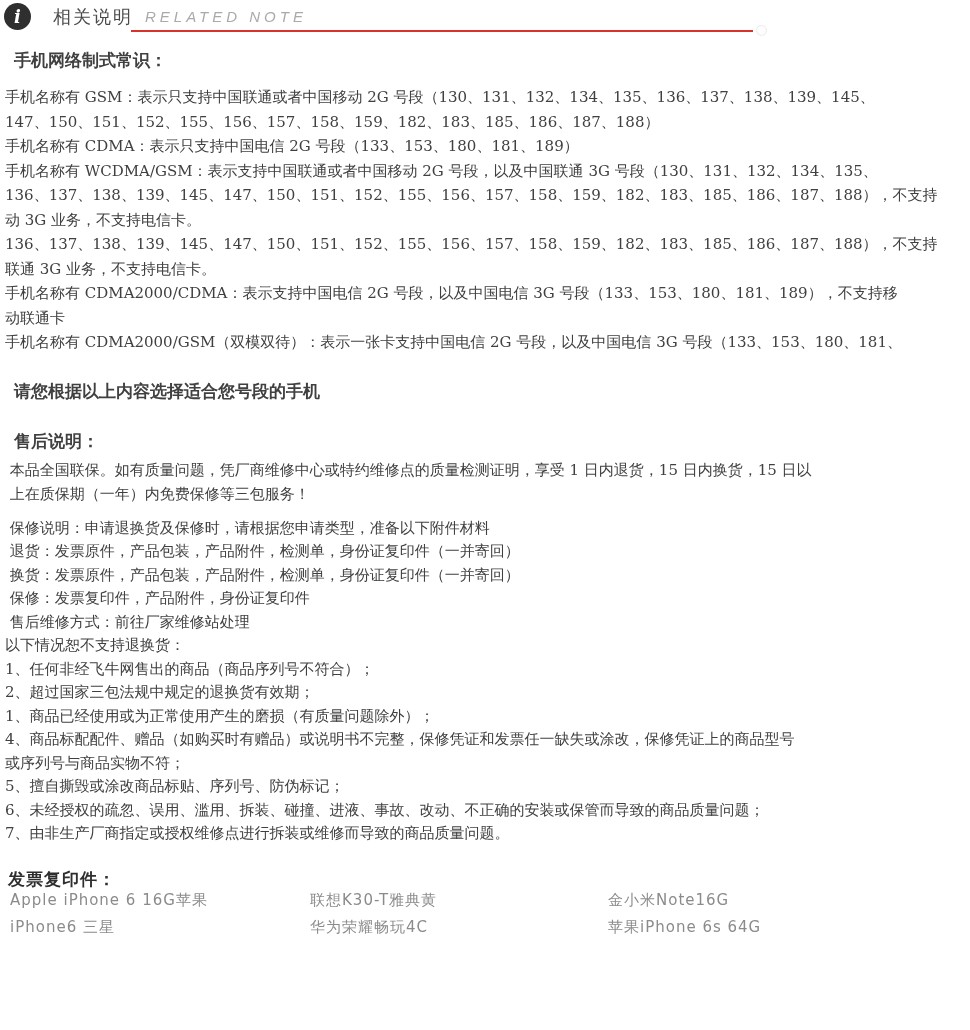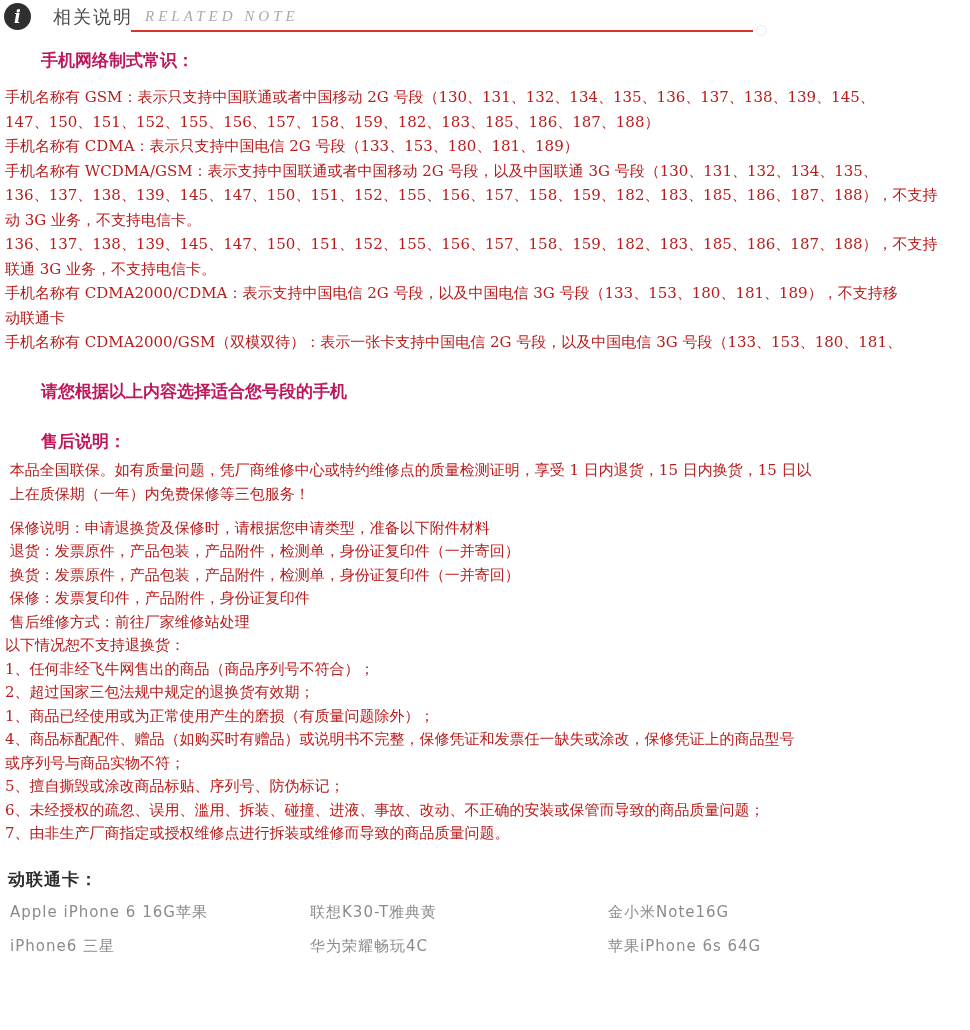--- a/index.html
+++ b/index.html
@@ -19,60 +19,60 @@
     display: inline-flex; align-items: center; justify-content: center;
     font-family: "DejaVu Serif", serif; font-weight: bold; font-style: italic;
     font-size: 18px; margin-left: 4px; flex: 0 0 auto;
   }
   .hdr-title {
     font-family: "DejaVu Sans", sans-serif;
     font-size: 18px; color: #4a4a4a; letter-spacing: 2px;
     margin-left: 22px; white-space: nowrap;
   }
   .hdr-sub {
-    font-family: Liberation Serif, serif; font-style: italic;
+    font-family: Liberation Sans, sans-serif; font-style: italic;
     font-size: 15px; color: #aaaaaa; letter-spacing: 4px;
     margin-left: 12px; white-space: nowrap;
   }
   .red-rule {
     position: absolute; left: 131px; top: 30px;
     width: 622px; height: 2px; background: #d9342b;
   }
   .rule-dot {
     position: absolute; right: -14px; top: -5px;
     width: 11px; height: 11px; border-radius: 50%;
     border: 1px solid #ececec; background: #fdfdfd;
   }
   
   .h-serif {
     font-family: "DejaVu Serif", serif; font-weight: bold;
-    font-size: 17px; color: #be185d; padding-left: 5px; margin-left: 36px;
+    font-size: 17px; color: #404040; padding-left: 14px;
   }
   .h-network { margin-top: 13px; }
   .h-choose { margin-top: 25px; }
   .h-aftersales { margin-top: 27px; }
   
   .lines { margin-top: 13px; }
   .bline {
     font-size: 15px; line-height: 24.5px; padding-left: 5px;
-    white-space: pre-wrap; color: #b91c1c;
+    white-space: pre-wrap; color: #404040;
   }
   .lines-warranty .bline { line-height: 23.5px; }
   .lines-intro { margin-top: 5px; }
   .lines-warranty { margin-top: 10px; }
   
   .h-hot {
     font-family: "DejaVu Sans", sans-serif; font-weight: bold;
     font-size: 17px; color: #2e2e2e; letter-spacing: 1px;
     margin-top: 22px; padding-left: 8px;
   }
   .hot-grid {
-    margin-top: 12px; padding-left: 10px;
+    margin-top: 0; padding-left: 10px;
     display: grid; grid-template-columns: 300px 298px auto;
-    row-gap: 15px;
+    row-gap: 8px;
   }
   .hot-link {
     font-family: "DejaVu Sans", sans-serif;
     font-size: 15px; color: #8b8b8b; letter-spacing: 1px;
     cursor: pointer; white-space: nowrap;
   }
 </style>
 </head>
 <body>
 
@@ -151,21 +151,21 @@
 
     <div class="bline">或序列号与商品实物不符；</div>
 
     <div class="bline">5、擅自撕毁或涂改商品标贴、序列号、防伪标记；</div>
 
     <div class="bline">6、未经授权的疏忽、误用、滥用、拆装、碰撞、进液、事故、改动、不正确的安装或保管而导致的商品质量问题；</div>
 
     <div class="bline">7、由非生产厂商指定或授权维修点进行拆装或维修而导致的商品质量问题。</div>
   </div>
 
-<div class="h-hot">动联通卡：</div>
+<div class="h-hot">发票复印件：</div>
 
 <div class="hot-grid">
 
     <a class="hot-link">Apple iPhone 6 16G苹果</a>
 
     <a class="hot-link">联想K30-T雅典黄</a>
 
     <a class="hot-link">金小米Note16G</a>
 
     <a class="hot-link">iPhone6 三星</a>

